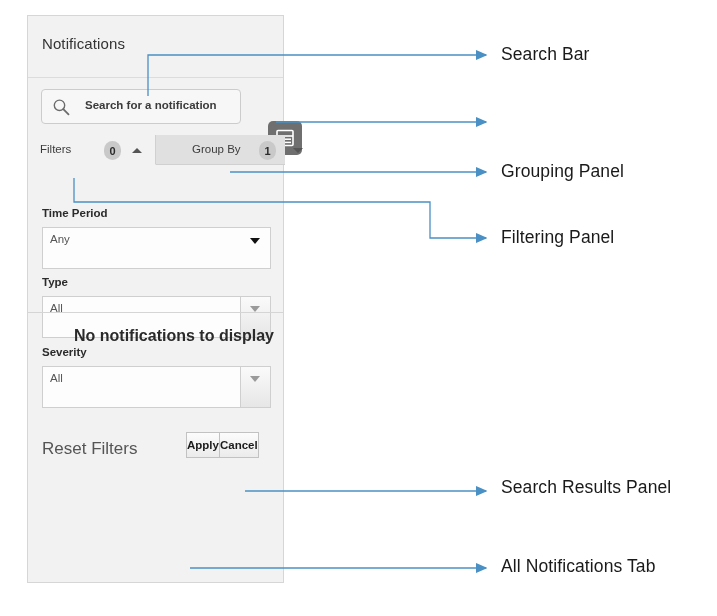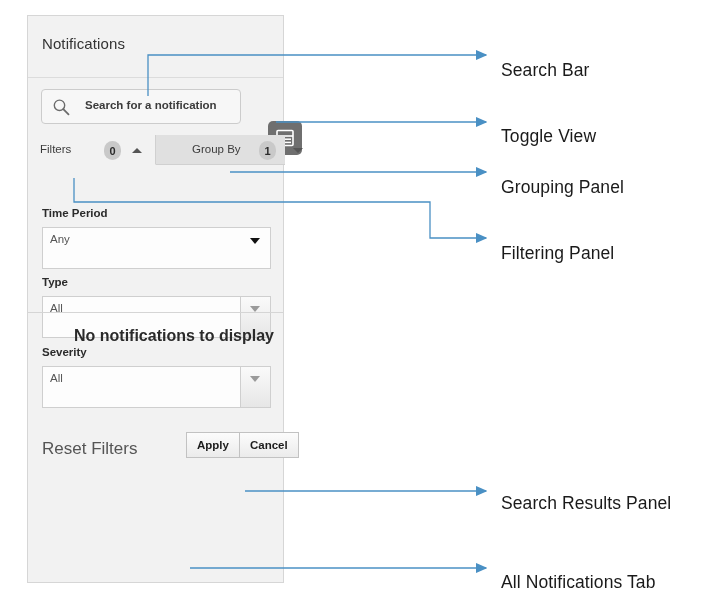--- a/index.html
+++ b/index.html
@@ -112,21 +112,21 @@
   .reset-link{
     position:absolute;left:14px;top:423px;font-size:17px;color:#555;
   }
   .btn-group{position:absolute;left:158px;top:416px;height:26px;display:flex;}
   .btn{
     height:26px;box-sizing:border-box;
     background:linear-gradient(to bottom,#fcfcfc,#ebebeb);
     border:1px solid #c2c2c2;
     font-size:11.5px;font-weight:bold;color:#1c1c1c;
     display:flex;align-items:center;justify-content:center;
-    padding:0 10px;
+    padding:0 0;
   }
   .btn + .btn{border-left:none;}
 
   .results-panel{
     position:absolute;left:0;top:296px;width:100%;height:91px;
     border-top:1px solid #d5d5d5;box-sizing:border-box;
   }
   .results-empty{
     position:absolute;left:26px;top:14px;
     font-size:16px;font-weight:bold;color:#2b2b2b;padding-left:20px;
@@ -137,21 +137,20 @@
   }
   .see-all{
     position:absolute;left:0;top:14px;width:100%;text-align:center;
     font-size:11.5px;font-weight:bold;color:#2b2b2b;
   }
 
   
   .anno{
     position:absolute;font-size:17.5px;color:#1a1a1a;white-space:nowrap;
     letter-spacing:.1px;
-    margin-top:16px;
   }
   .leader{position:absolute;}
 </style>
 </head>
 <body>
 
 <div class="stage">
 
   <div class="panel">
 
@@ -249,19 +248,18 @@
 
       <path d="M74,178 L74,202 L430,202 L430,238 L486,238" marker-end="url(#ar)"></path>
 
       <path d="M245,491 L486,491" marker-end="url(#ar)"></path>
 
       <path d="M190,568 L486,568" marker-end="url(#ar)"></path>
     </g>
   </svg>
 
   <div class="anno" style="left:501px;top:44px">Search Bar</div>
-  <div class="anno" style="left:501px;top:110px">Toggle View</div>
   <div class="anno" style="left:501px;top:161px">Grouping Panel</div>
   <div class="anno" style="left:501px;top:477px">Search Results Panel</div>
   <div class="anno" style="left:501px;top:227px">Filtering Panel</div>
   <div class="anno" style="left:501px;top:556px">All Notifications Tab</div>
 
 </div>
 
 </body></html>

